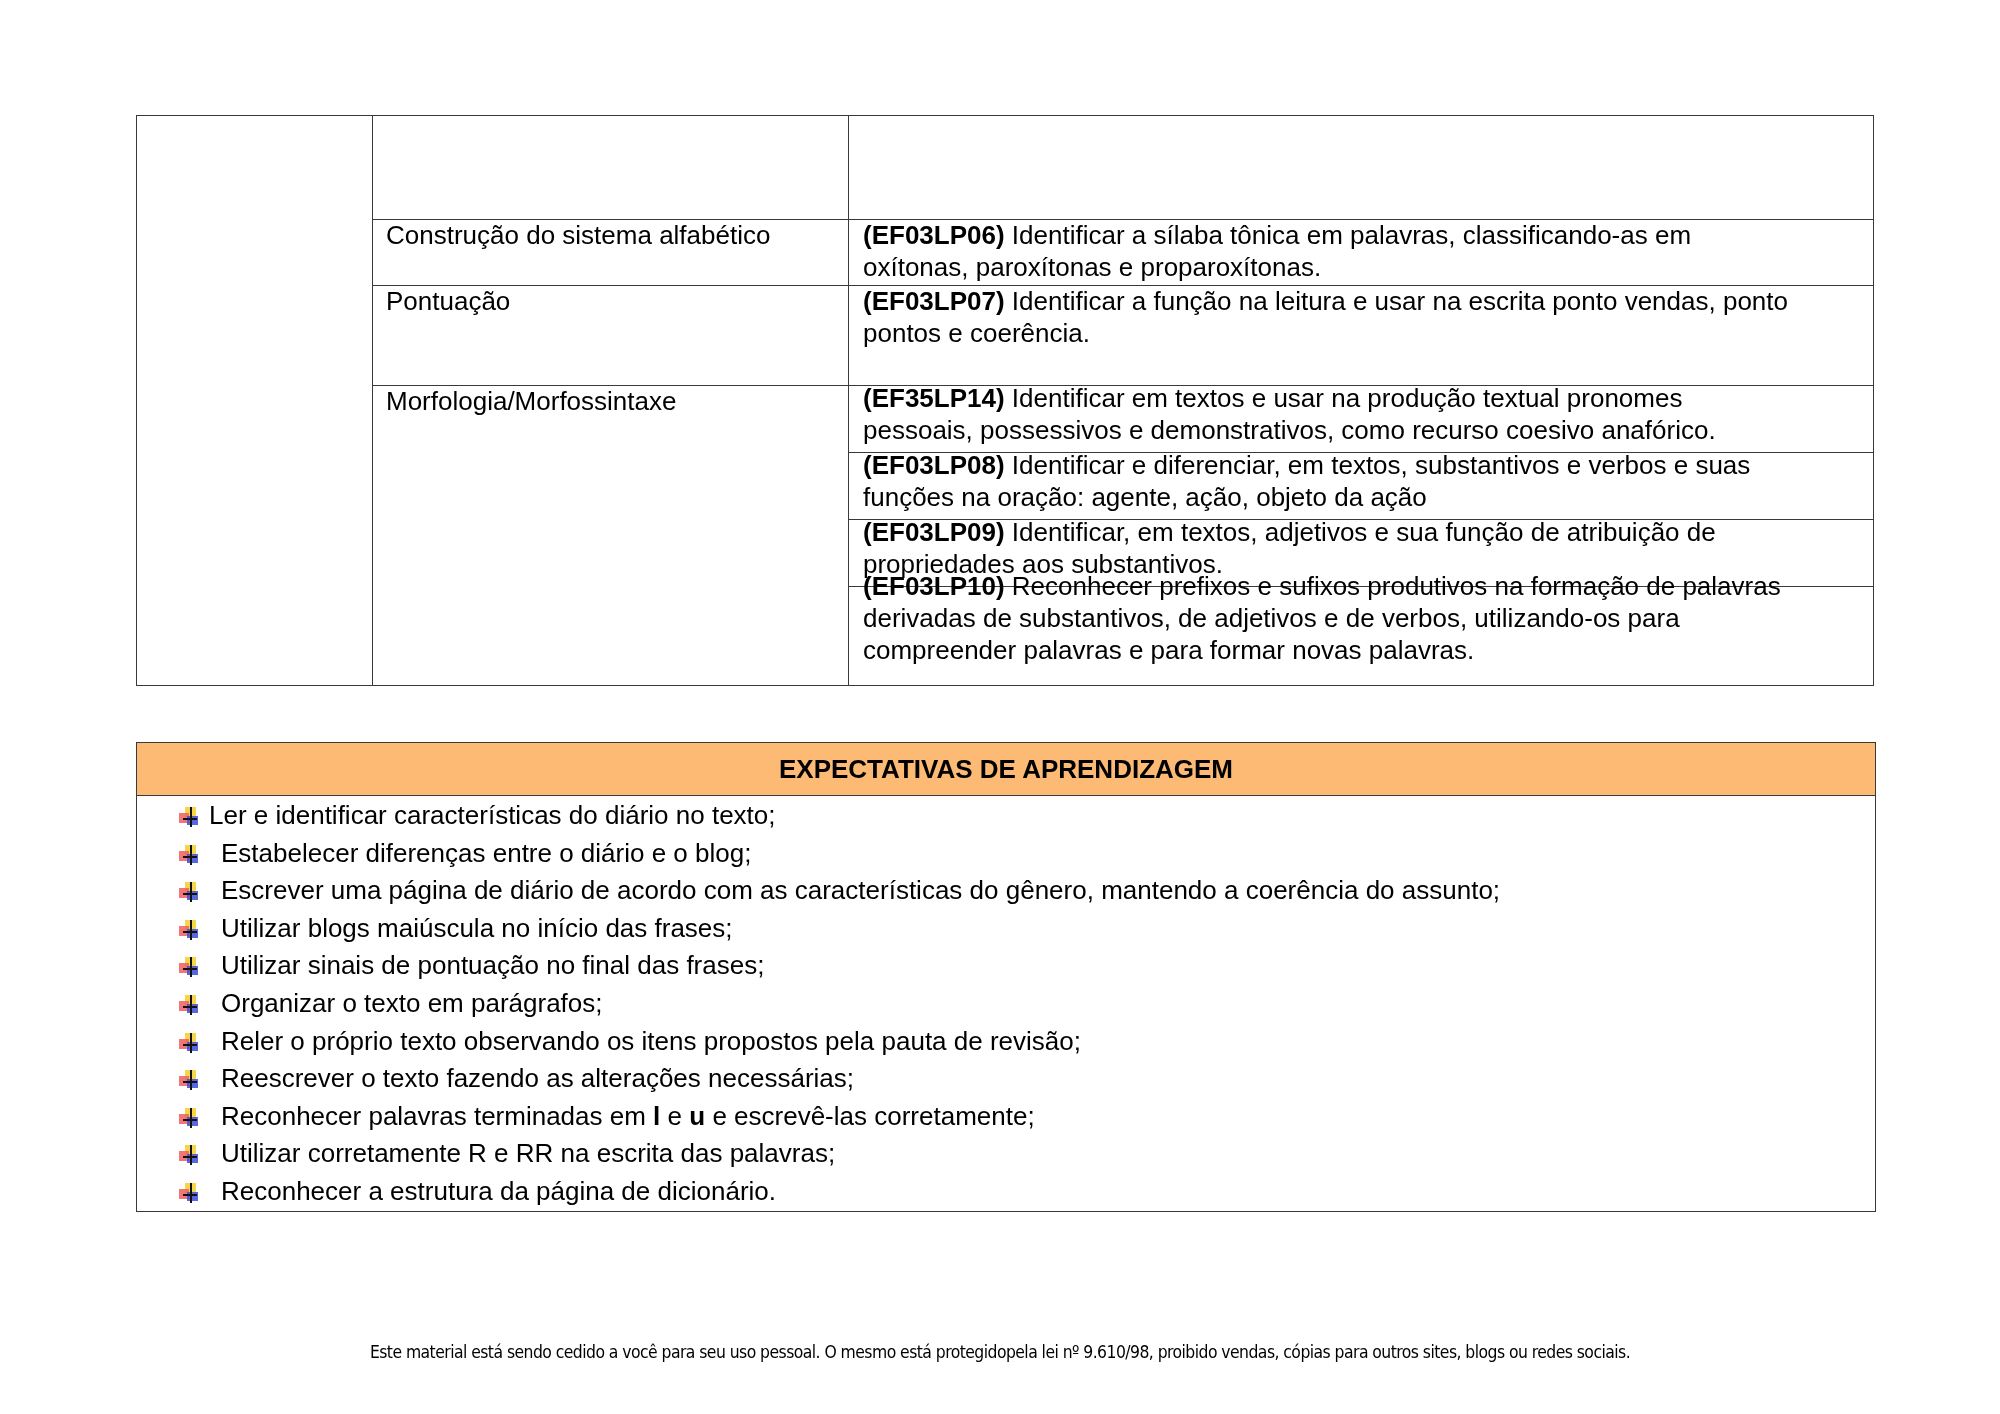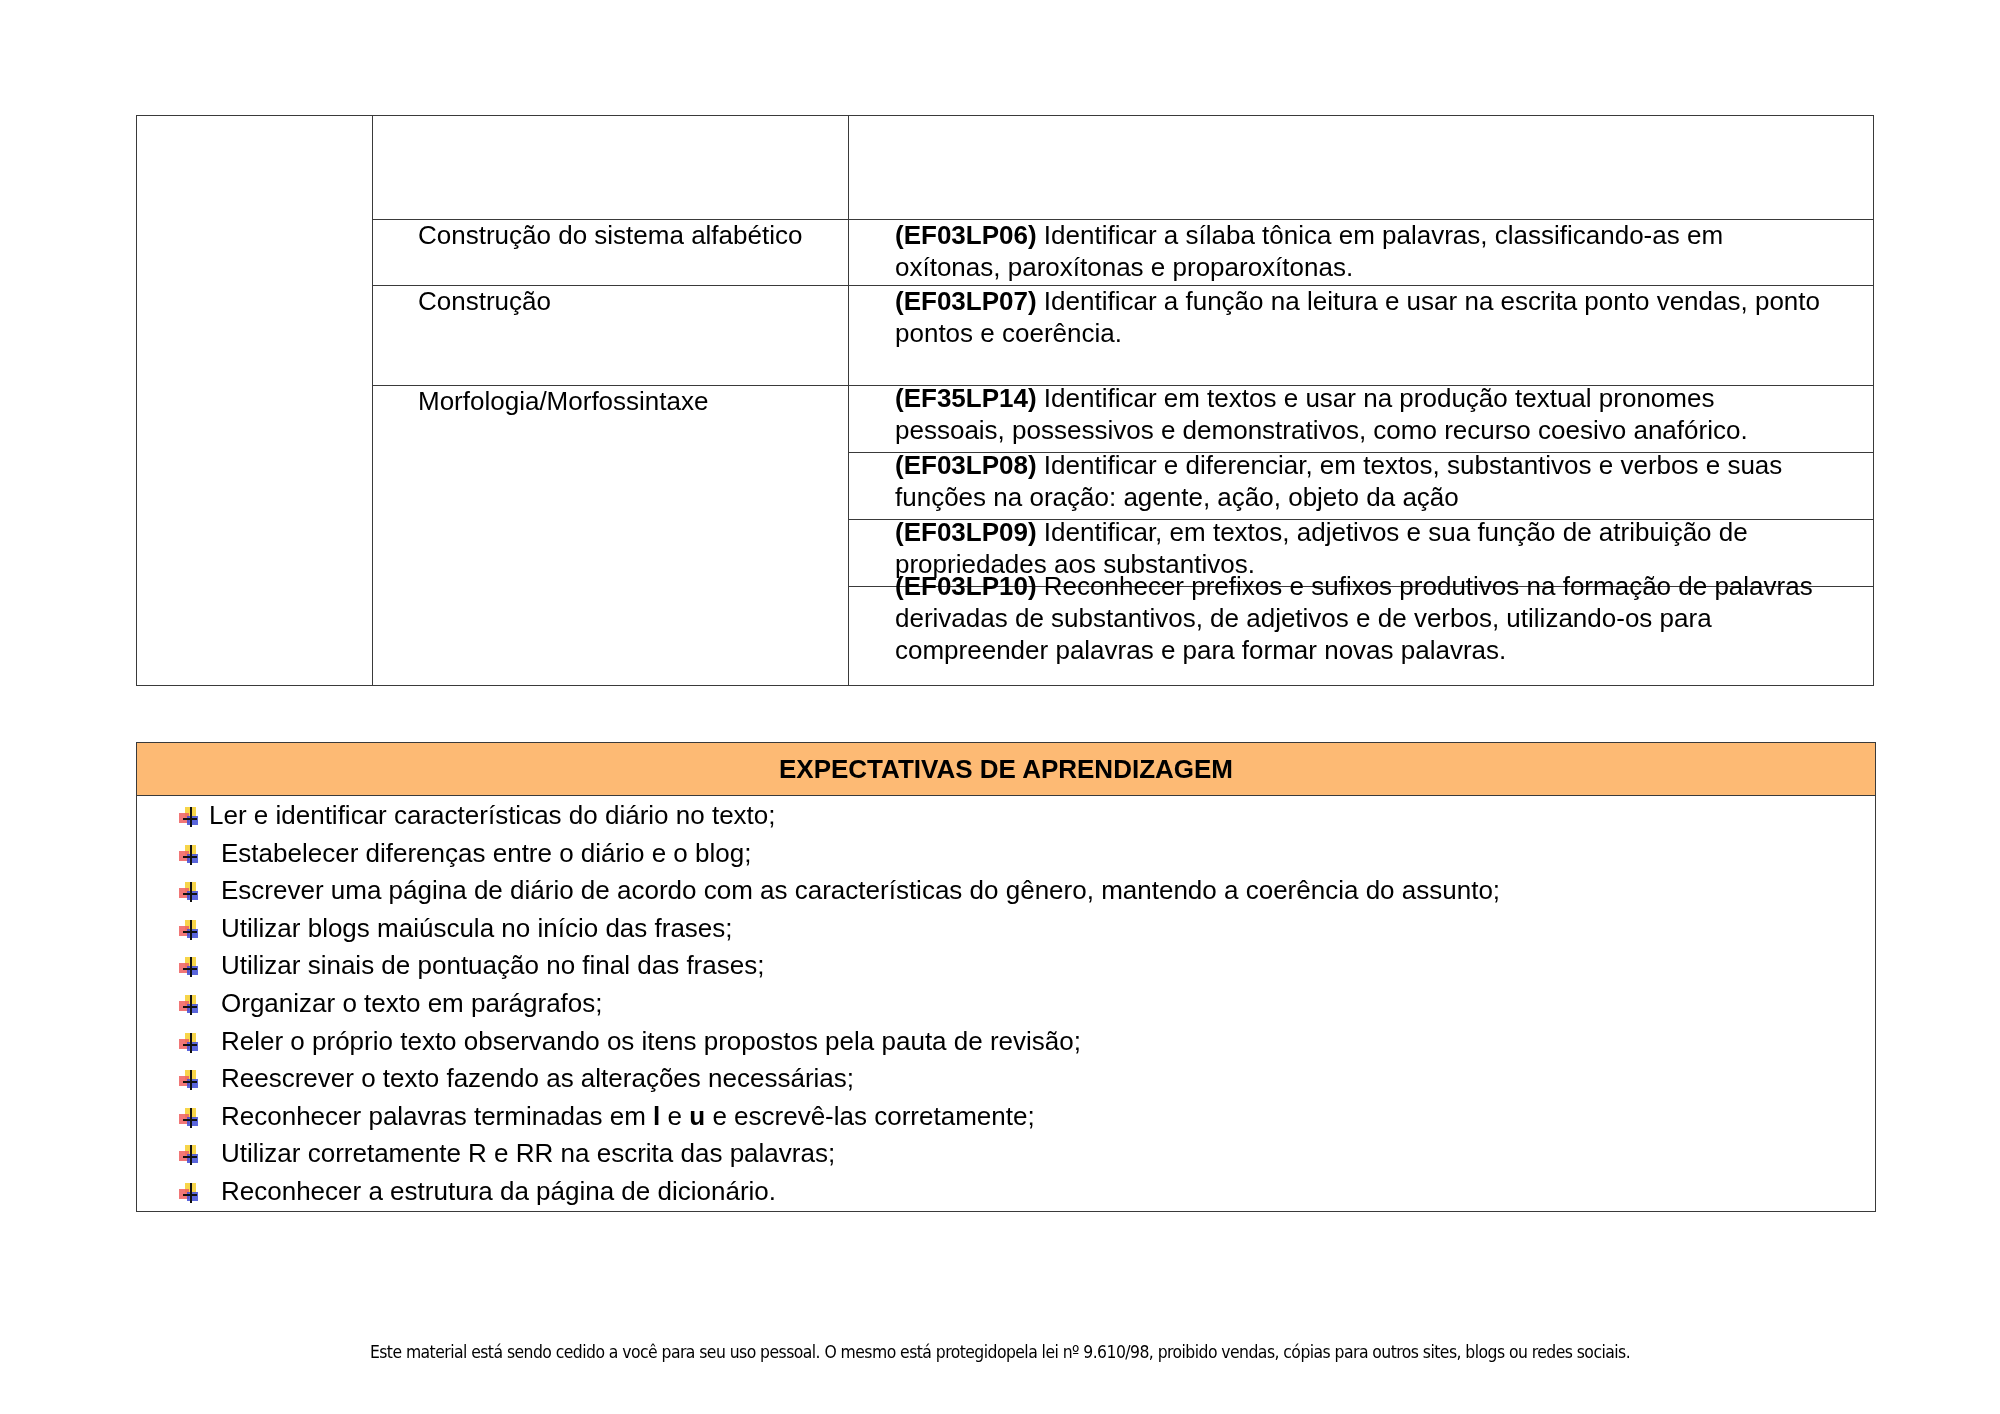--- a/index.html
+++ b/index.html
@@ -4,21 +4,21 @@
 <style>
   html, body { margin: 0; padding: 0; background: #ffffff; }
   body { width: 2000px; height: 1414px; position: relative; overflow: hidden;
          font-family: "Liberation Sans", sans-serif; color: #000; }
 
   
   .skills-table { position: absolute; left: 136px; top: 115px; width: 1738px; height: 571px;
                   border: 1.5px solid #3a3a3a; box-sizing: border-box; }
   .col-line { position: absolute; top: 0; bottom: 0; width: 0; border-left: 1.5px solid #3a3a3a; }
   .hline { position: absolute; height: 0; border-top: 1.5px solid #3a3a3a; }
-  .cell-text { position: absolute; font-size: 26px; line-height: 32px; margin-left: 32px; }
+  .cell-text { position: absolute; font-size: 26px; line-height: 32px; }
   .code { font-weight: bold; }
 
   
   .exp-box { position: absolute; left: 136px; top: 742px; width: 1740px; height: 470px;
              border: 1.5px solid #3a3a3a; box-sizing: border-box; }
   .exp-header { position: absolute; left: 0; top: 0; right: 0; height: 53px; background: #fdba74;
                 border-bottom: 1.5px solid #3a3a3a; box-sizing: border-box;
                 display: flex; align-items: center; justify-content: center;
                 font-weight: bold; font-size: 26px; }
   .exp-list { position: absolute; left: 42px; top: 54px; right: 0; margin: 0; padding: 0; list-style: none; }
@@ -44,21 +44,21 @@
 
   <div class="hline" style="left:235px;right:0;top:103px"></div>
   <div class="hline" style="left:235px;right:0;top:169px"></div>
   <div class="hline" style="left:235px;right:0;top:269px"></div>
 
   <div class="hline" style="left:711px;right:0;top:336px"></div>
   <div class="hline" style="left:711px;right:0;top:403px"></div>
   <div class="hline" style="left:711px;right:0;top:470px"></div>
 
   <div class="cell-text" style="left:249px;top:103px">Construção do sistema alfabético</div>
-  <div class="cell-text" style="left:249px;top:169px">Construção</div>
+  <div class="cell-text" style="left:249px;top:169px">Pontuação</div>
   <div class="cell-text" style="left:249px;top:269px">Morfologia/Morfossintaxe</div>
 
   <div class="cell-text" style="left:726px;top:103px">
     <div><span class="code">(EF03LP06)</span><span> Identificar a sílaba tônica em palavras, classificando-as em</span></div>
     <div>oxítonas, paroxítonas e proparoxítonas.</div>
   </div>
   <div class="cell-text" style="left:726px;top:169px">
     <div><span class="code">(EF03LP07)</span><span> Identificar a função na leitura e usar na escrita ponto vendas, ponto</span></div>
     <div>pontos e coerência.</div>
   </div>

